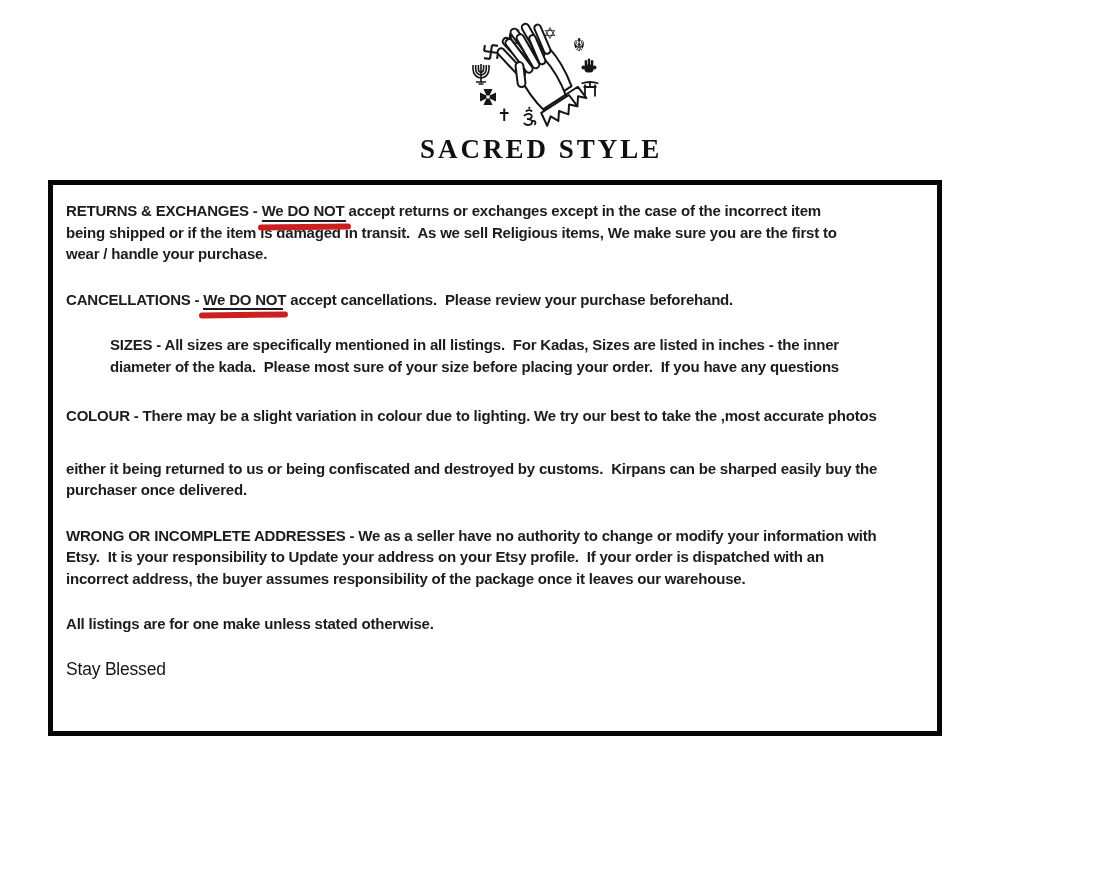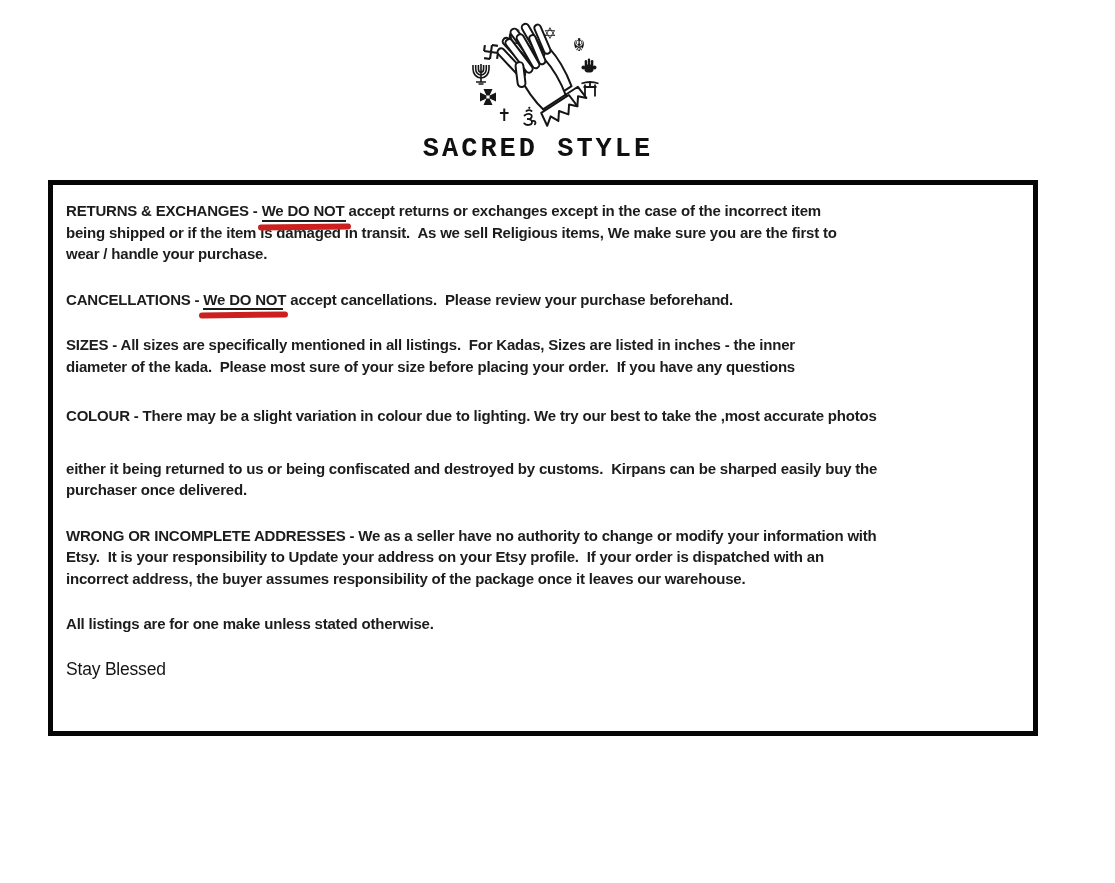--- a/index.html
+++ b/index.html
@@ -15,34 +15,34 @@
     color:var(--ink);
   }
   
   .logo-wrap{
     position:absolute;left:420px;top:16px;width:236px;
     text-align:center;
   }
   .logo-art{display:block;margin:0 auto;}
   .brand-title{
     margin-top:2px;
-    font-family:Liberation Mono, monospace;
+    font-family:Liberation Serif, serif;
     font-size:27px;font-weight:600;letter-spacing:3px;
     color:#101010;white-space:nowrap;
   }
   
   .policy-box{
     position:absolute;left:48px;top:180px;
-    width:990px;height:556px;
+    width:894px;height:556px;
     border:5px solid var(--border);
     background:#fff;
     padding:15px 14px 0 13px;
   }
   .para{margin-bottom:24px;}
-  .para.gap-lg{margin-bottom:28px;}
+  .para.gap-lg{margin-bottom:28px;margin-left:44px;}
   .para.gap-md{margin-bottom:31px;}
   .line{
     font-size:15px;font-weight:bold;line-height:21.5px;
     letter-spacing:-0.2px;white-space:pre;color:var(--ink);
   }
   .redline{position:relative;white-space:pre;display:inline-block;}
   .redline::before{
     content:'';position:absolute;left:0;right:3px;bottom:0px;
     height:2px;background:var(--ink);
   }

